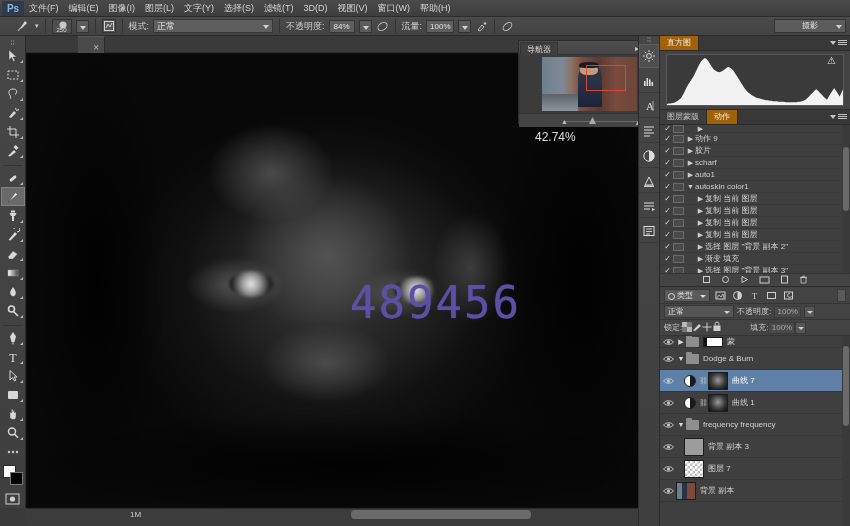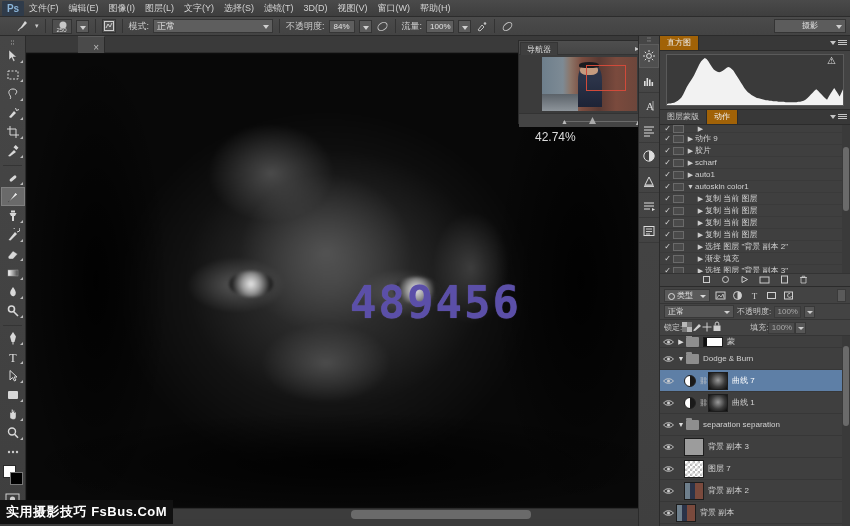--- a/index.html
+++ b/index.html
@@ -147,21 +147,21 @@
     background:radial-gradient(circle, #e8e8e8 0%, #9a9a9a 35%, #202020 75%);
     filter: blur(1.4px);
   }
   .photo-dark{
     position:absolute;
     background:radial-gradient(ellipse, rgba(0,0,0,0.85), rgba(0,0,0,0) 72%);
   }
   .canvas-number{
     position:absolute;left:324px;top:224px;
     font-family:"DejaVu Sans Mono","Liberation Mono",monospace;
-    font-size:44px;font-weight:bold;letter-spacing:2px;
+    font-size:44px;font-weight:normal;letter-spacing:2px;
     color:#5b4fa8;
     text-shadow:0 0 1px rgba(140,120,220,.6);
   }
 
   .fsbus-wm{
     position:absolute;left:0;top:500px;
     background:#111;color:#fff;font-size:13px;font-weight:bold;
     padding:3px 6px;letter-spacing:0.5px;white-space:nowrap;
   }
   .fsbus-wm .latin{font-family:"Liberation Sans",sans-serif;}
@@ -603,24 +603,20 @@
 
   <div class="vscroll">
     <div class="thumb"></div>
   </div>
   <div class="hscroll">
     <div class="thumb"></div>
   </div>
   <div class="statusbar"></div>
   <div class="status-text">1M</div>
 
-  <div class="fsbus-wm">
-    <span>实用摄影技巧</span>
-    <span class="latin">FsBus.CoM</span>
-  </div>
 
   <div class="navigator">
     <div class="nav-head">
       <div class="nav-tab">导航器</div>
       <div class="nav-arrows">▸▸</div>
       <div class="nav-menu">
         <svg width="10" height="8" viewBox="0 0 10 8">
             <path d="M0 1h9M0 3.5h9M0 6h9" stroke="#c5c5c5" stroke-width="1"></path>
           </svg>
       </div>
@@ -960,21 +956,21 @@
             </div>
             <div class="lrow">
               <span class="eye">
                 <svg width="11" height="8" viewBox="0 0 11 8">
                   <path d="M0.6 4 C2.5 1 8.5 1 10.4 4 C8.5 7 2.5 7 0.6 4 Z" fill="none" stroke="#cfcfcf" stroke-width=".9"></path>
                   <circle cx="5.5" cy="4" r="1.5" fill="#cfcfcf"></circle>
                 </svg>
               </span>
               <span class="grp-arrow">▼</span>
               <span class="folder"></span>
-              <span class="lname">separation separation</span>
+              <span class="lname">frequency frequency</span>
             </div>
             <div class="lrow">
               <span class="eye">
                 <svg width="11" height="8" viewBox="0 0 11 8">
                   <path d="M0.6 4 C2.5 1 8.5 1 10.4 4 C8.5 7 2.5 7 0.6 4 Z" fill="none" stroke="#cfcfcf" stroke-width=".9"></path>
                   <circle cx="5.5" cy="4" r="1.5" fill="#cfcfcf"></circle>
                 </svg>
               </span>
               <span style="width: 8px; flex: 0 0 auto;"></span>
               <span class="lthumb" style="background: rgb(156, 156, 156);"></span>
@@ -991,31 +987,20 @@
               <span class="lthumb checker"></span>
               <span class="lname">图层 7</span>
             </div>
             <div class="lrow">
               <span class="eye">
                 <svg width="11" height="8" viewBox="0 0 11 8">
                   <path d="M0.6 4 C2.5 1 8.5 1 10.4 4 C8.5 7 2.5 7 0.6 4 Z" fill="none" stroke="#cfcfcf" stroke-width=".9"></path>
                   <circle cx="5.5" cy="4" r="1.5" fill="#cfcfcf"></circle>
                 </svg>
               </span>
-              <span style="width: 8px; flex: 0 0 auto;"></span>
-              <span class="lthumb" style="background: linear-gradient(90deg, rgb(110, 127, 140) 0px, rgb(110, 127, 140) 30%, rgb(43, 51, 72) 30%, rgb(43, 51, 72) 58%, rgb(122, 74, 61) 58%, rgb(122, 74, 61) 100%);"></span>
-              <span class="lname">背景 副本 2</span>
-            </div>
-            <div class="lrow">
-              <span class="eye">
-                <svg width="11" height="8" viewBox="0 0 11 8">
-                  <path d="M0.6 4 C2.5 1 8.5 1 10.4 4 C8.5 7 2.5 7 0.6 4 Z" fill="none" stroke="#cfcfcf" stroke-width=".9"></path>
-                  <circle cx="5.5" cy="4" r="1.5" fill="#cfcfcf"></circle>
-                </svg>
-              </span>
               <span class="lthumb" style="background: linear-gradient(90deg, rgb(110, 127, 140) 0px, rgb(110, 127, 140) 30%, rgb(43, 51, 72) 30%, rgb(43, 51, 72) 58%, rgb(122, 74, 61) 58%, rgb(122, 74, 61) 100%);"></span>
               <span class="lname">背景 副本</span>
             </div>
           </div>
         <div class="lscroll">
           <div class="thumb"></div>
         </div>
       </div>
 
     </div>

